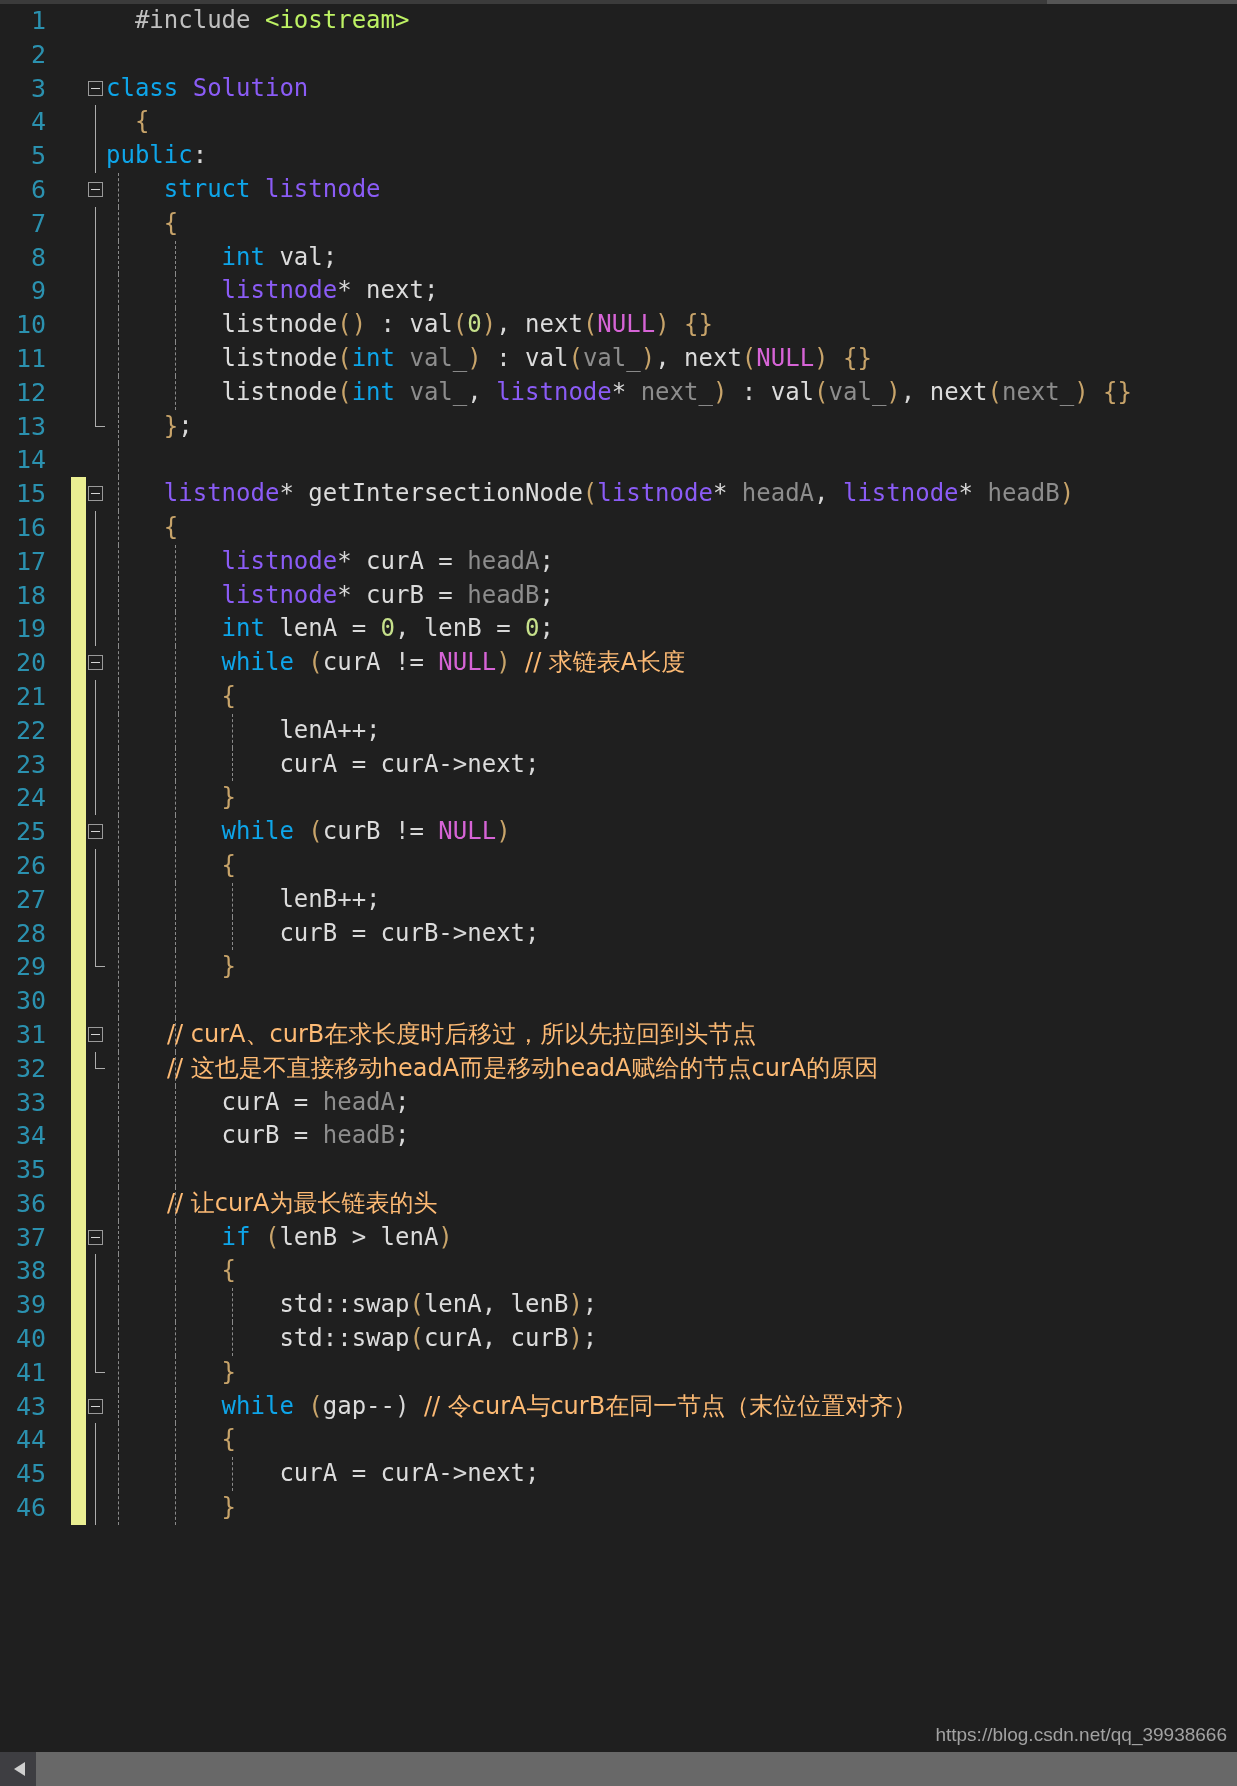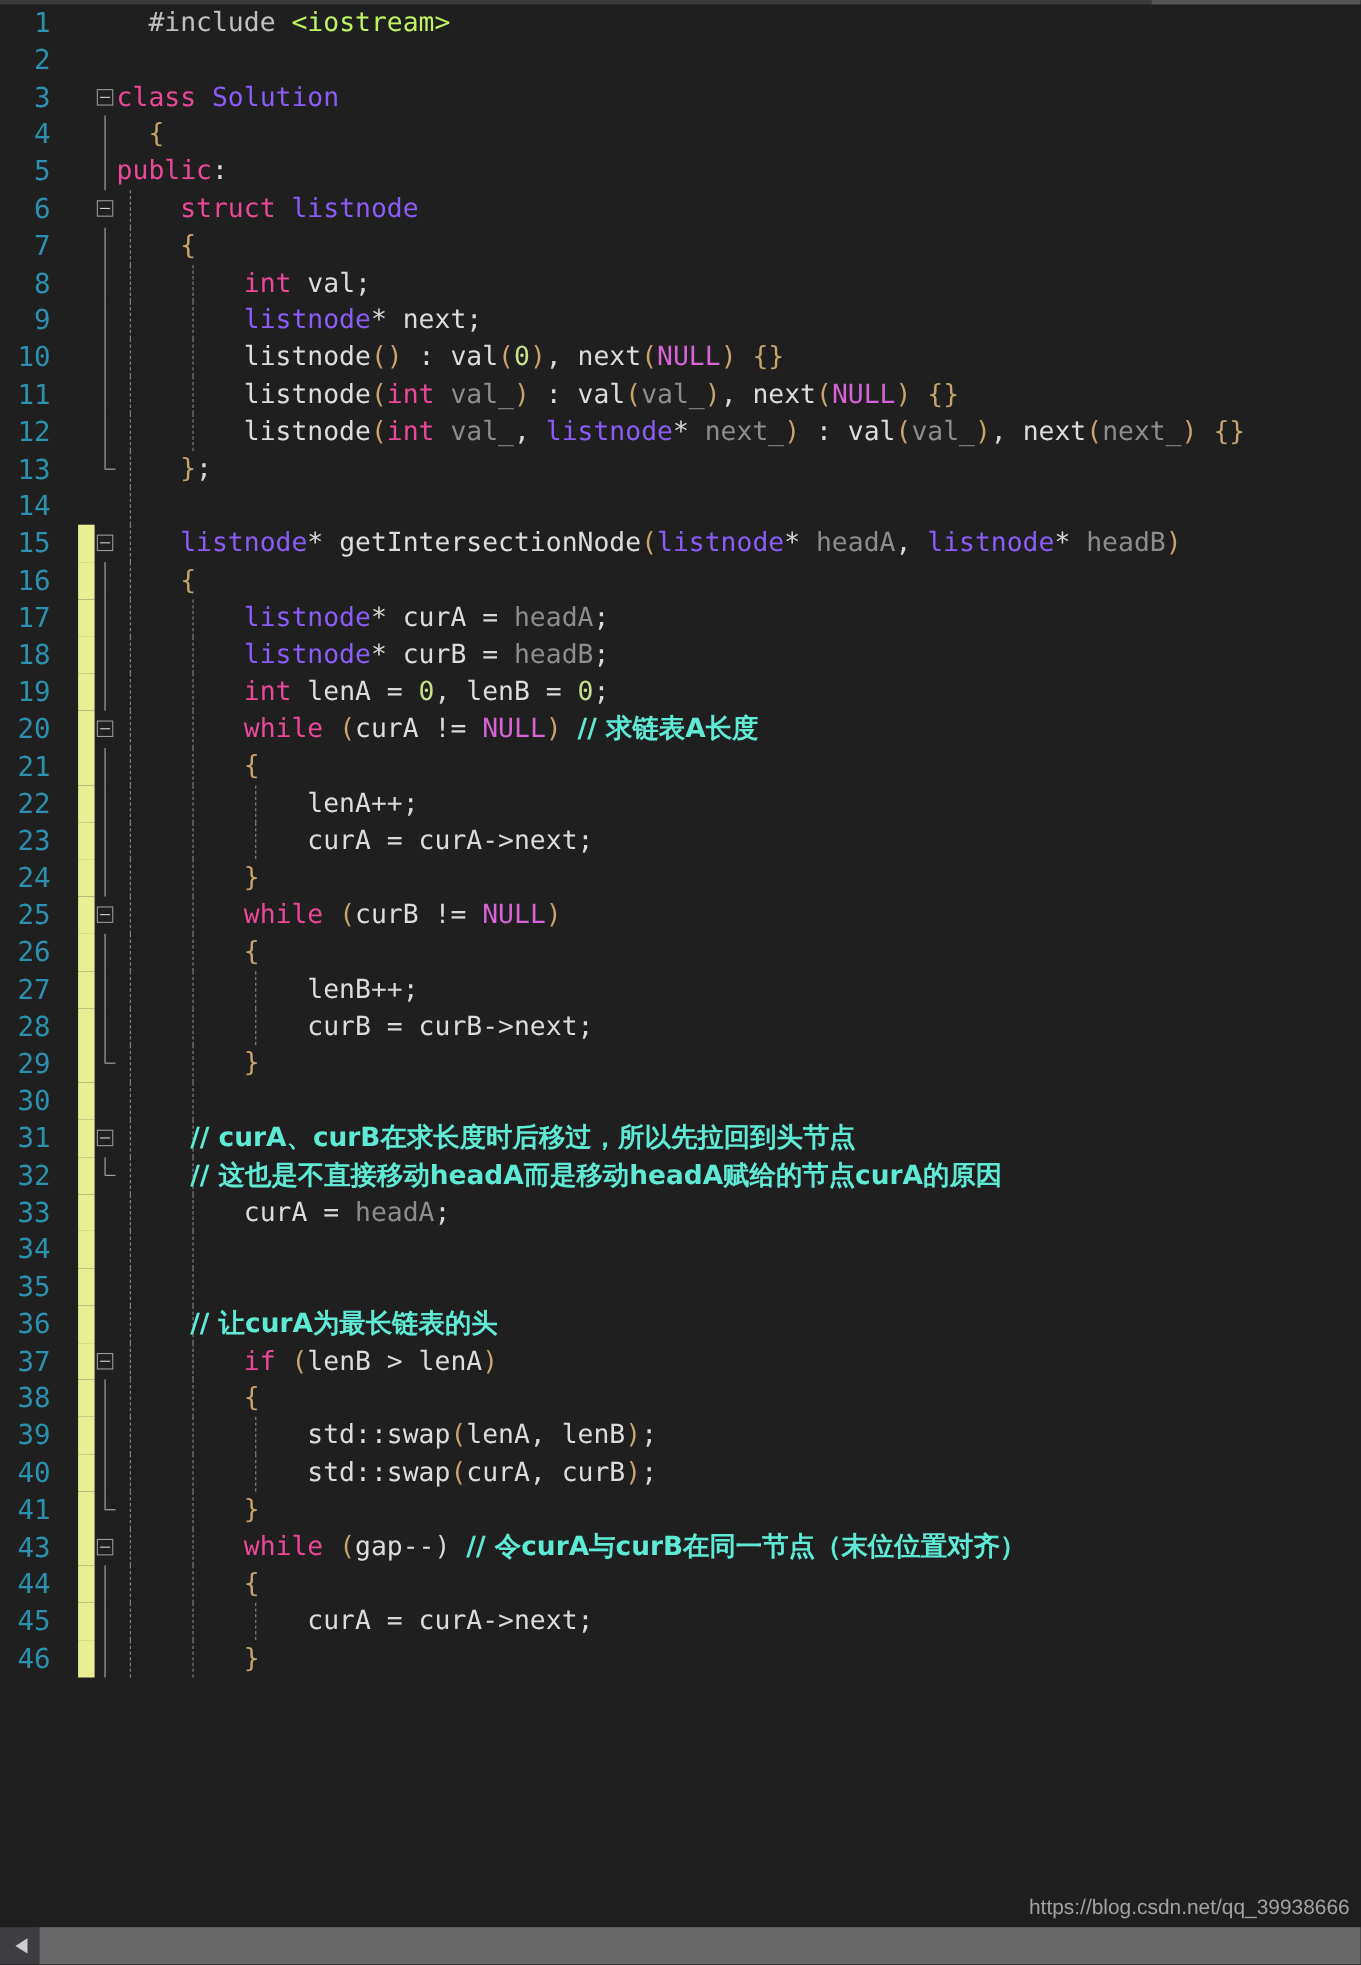--- a/index.html
+++ b/index.html
@@ -121,27 +121,27 @@
   }
 
   .code-text {
     position: absolute;
     left: 106px;
     top: 0;
     color: #d4d4d4;
   }
 
   
-  .kw      { color: #ec4899; margin-top: 44px; }   
+  .kw      { color: #0ea5e9; margin-top: 44px; }   
   .type    { color: #8b5cf6; }   
   .macro   { color: #c0c0c0; }
   .str     { color: #bef264; }   
   .null    { color: #d664d6; }   
   .num     { color: #c6e08b; }   
-  .cmt     { color: #5eead4; font-weight: bold; }   
+  .cmt     { color: #fdba74; }   
   .param   { color: #8d8d8d; }   
   .pun     { color: #d8d8d8; }
   .pun2    { color: #c8a46a; }   
   .id      { color: #dcdcdc; }
   .fn      { color: #dcdcdc; }
 
   .cn { font-family: "DejaVu Sans", sans-serif; }
 
   
   .hscroll {
@@ -459,20 +459,21 @@
       <span class="guide dash" style="left:118px"></span>
       <span class="guide dash" style="left:175px"></span>
       <span class="code-text"><span class="id">        curA</span> <span class="pun">=</span> <span class="param">headA</span><span class="pun">;</span></span>
     </div>
 
     <div class="line">
       <span class="gutter-num">34</span>
       <span class="change-bar"></span>
       <span class="guide dash" style="left:118px"></span>
       <span class="guide dash" style="left:175px"></span>
+      <span class="code-text"><span class="id">        curB</span> <span class="pun">=</span> <span class="param">headB</span><span class="pun">;</span></span>
     </div>
 
     <div class="line">
       <span class="gutter-num">35</span>
       <span class="change-bar"></span>
       <span class="guide dash" style="left:118px"></span>
       <span class="guide dash" style="left:175px"></span>
       <span class="code-text"></span>
     </div>
 

